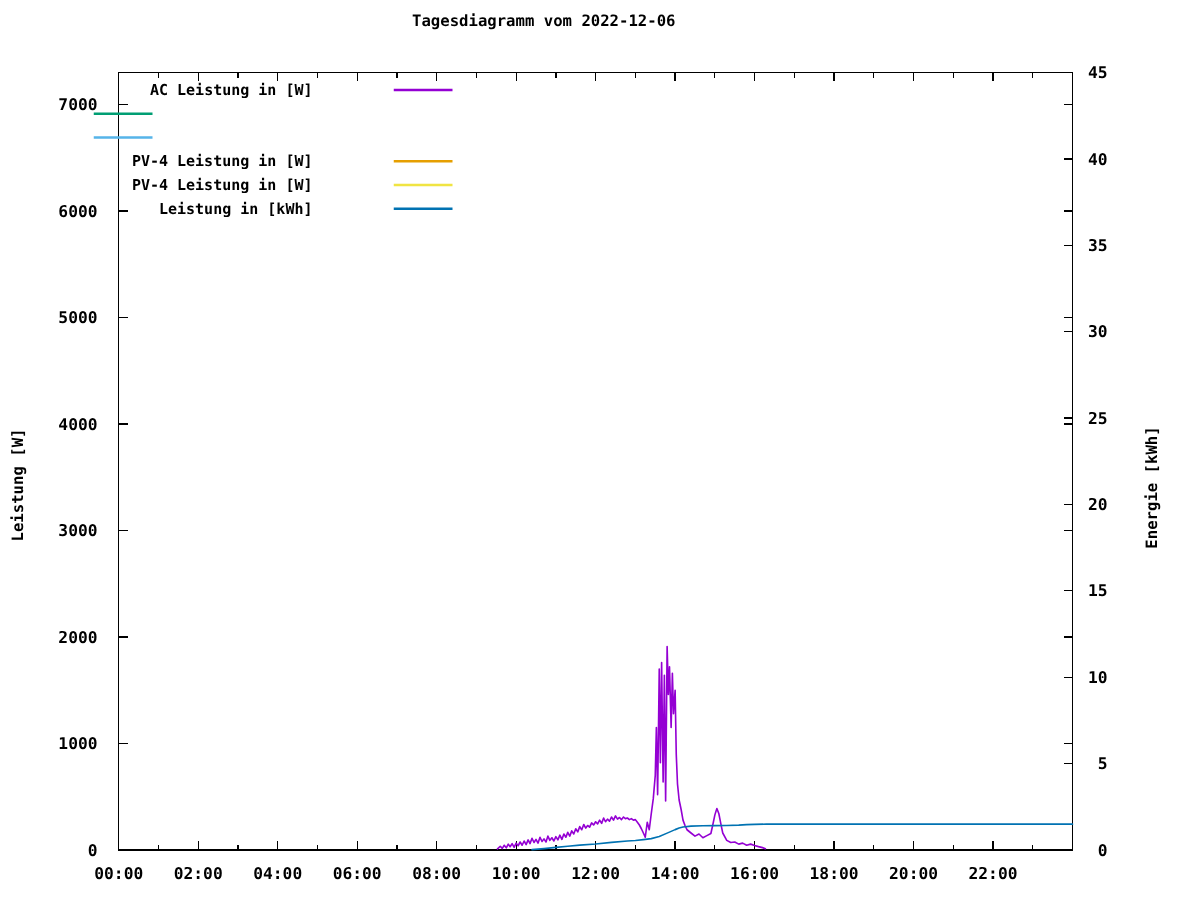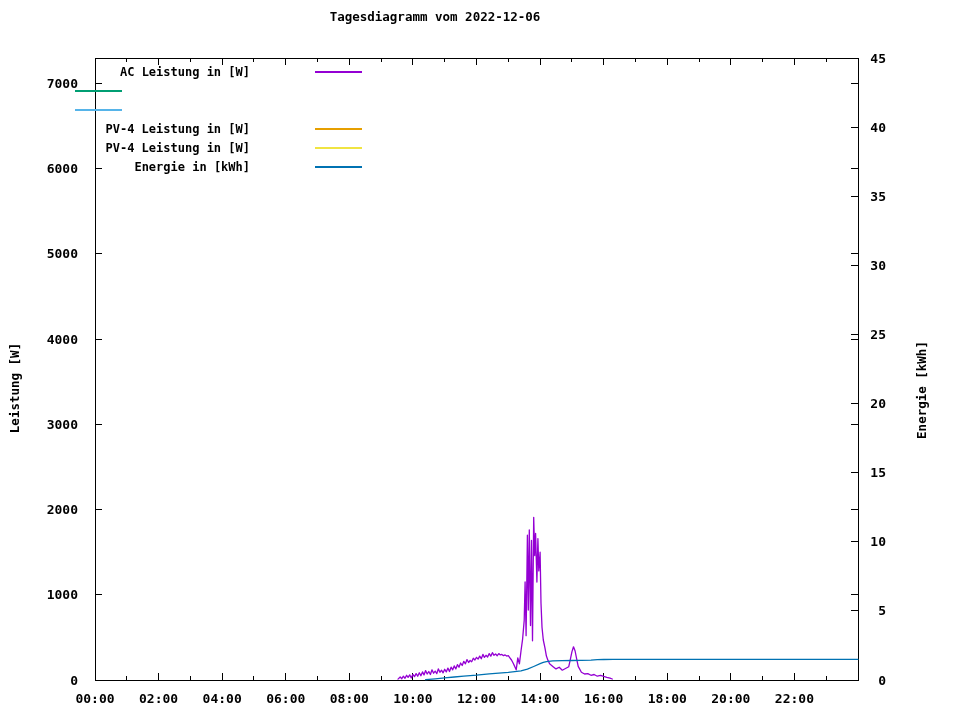--- a/index.html
+++ b/index.html
@@ -58,21 +58,21 @@
       </div>
       <div class="legend-row">
         <span class="legend-label">PV-4 Leistung in [W]</span>
         <span class="legend-line" style="background: rgb(230, 159, 0);"></span>
       </div>
       <div class="legend-row">
         <span class="legend-label">PV-4 Leistung in [W]</span>
         <span class="legend-line" style="background: rgb(240, 228, 66);"></span>
       </div>
       <div class="legend-row">
-        <span class="legend-label">Energie in [kWh]</span>
+        <span class="legend-label">Leistung in [kWh]</span>
         <span class="legend-line" style="background: rgb(0, 114, 178);"></span>
       </div>
     </div>
 
   <svg id="plot" width="960" height="720" viewBox="0 0 960 720">
       <rect x="95" y="58" width="763" height="622" fill="none" stroke="#000" stroke-width="1" shape-rendering="crispEdges"></rect>
       <g>
         <line x1="95" y1="680" x2="95" y2="673" stroke="#000" stroke-width="1" shape-rendering="crispEdges"></line>
         <line x1="95" y1="58" x2="95" y2="65" stroke="#000" stroke-width="1" shape-rendering="crispEdges"></line>
         <line x1="126.79166666666667" y1="680" x2="126.79166666666667" y2="676" stroke="#000" stroke-width="1" shape-rendering="crispEdges"></line>

